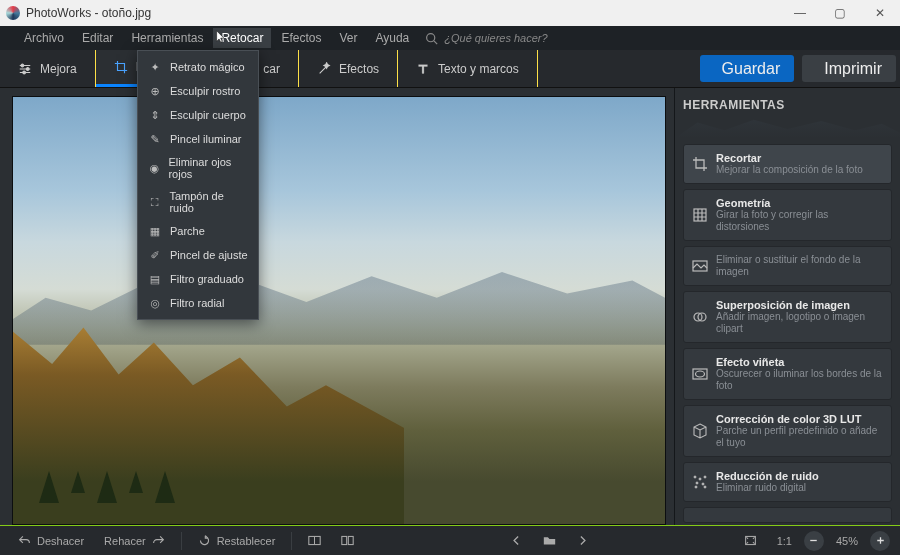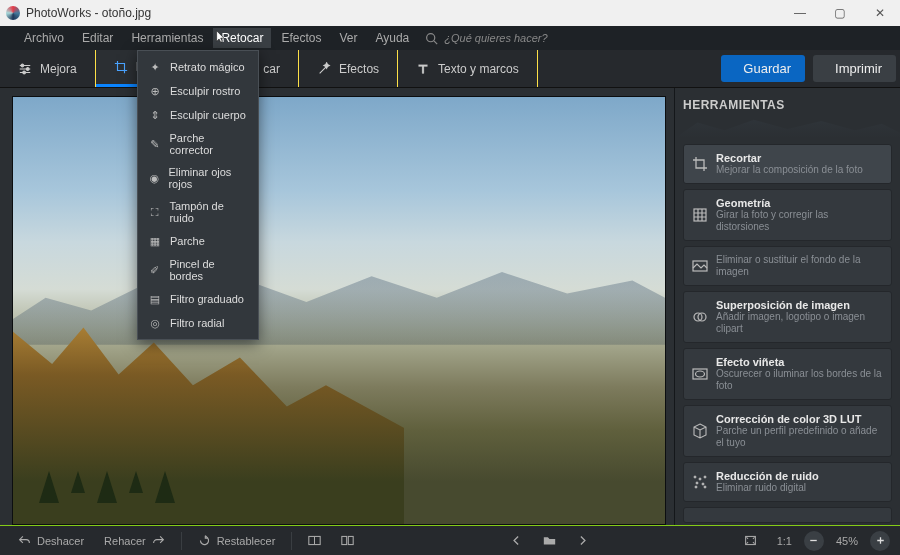--- a/index.html
+++ b/index.html
@@ -12,21 +12,21 @@
 .menubar .mitem{padding:3px 8px;cursor:default;}
 .menubar .mitem.active{background:#3a3f44;color:#fff;}
 .menubar .search{margin-left:6px;display:flex;align-items:center;gap:6px;color:#888;}
 .menubar svg{width:13px;height:13px;}
 .cursor-icon{display:inline-block;width:12px;height:12px;fill:#fff;}
 .toolbar{height:38px;background:#26292d;display:flex;align-items:stretch;border-bottom:1px solid #111;}
 .toolbar .tab{display:flex;align-items:center;gap:8px;padding:0 18px;color:#ccc;font-size:12px;border-right:1px solid #fde047;cursor:default;}
 .toolbar .tab.active{border-bottom:3px solid #0a84ff;background:#2b2f33;}
 .toolbar .tab svg{width:14px;height:14px;}
 .toolbar .spacer{flex:1}
-.toolbar .action{display:flex;align-items:center;gap:8px;padding:0 14px;margin:5px 4px;border-radius:3px;color:#eee;font-size:13px;}
+.toolbar .action{display:flex;align-items:center;gap:8px;padding:0 14px;margin:5px 4px;border-radius:3px;color:#eee;font-size:16px;}
 .toolbar .save{background:#0a66c2;}
 .toolbar .print{background:#3a3f44;}
 .main{display:flex;height:calc(555px - 26px - 24px - 38px - 30px);}
 .canvaswrap{flex:1;padding:8px 8px 0 12px;display:flex;flex-direction:column;}
 .canvas{flex:1;background:linear-gradient(180deg,#7ea8c9 0%,#a7c6db 22%,#c8d8de 34%,#d5dcd5 45%,#afb39a 55%,#7d7b5d 68%,#60603d 78%,#474a2f 90%);position:relative;border:1px solid #0c0e10;}
 .mtn1{position:absolute;left:0;right:0;top:38%;height:20%;background:linear-gradient(180deg,rgba(120,140,155,.6),rgba(60,75,85,.3));clip-path:polygon(0 70%,5% 45%,12% 60%,20% 30%,28% 55%,36% 25%,45% 50%,55% 20%,65% 45%,75% 15%,85% 40%,95% 25%,100% 45%,100% 100%,0 100%);}
 .forest{position:absolute;left:0;right:40%;bottom:0;height:50%;background:linear-gradient(180deg,#b88a3a 0%,#7a5a24 30%,#3a3e1e 80%);clip-path:polygon(0 10%,10% 25%,18% 8%,27% 30%,36% 15%,46% 35%,58% 22%,70% 45%,80% 35%,100% 55%,100% 100%,0 100%);}
 .trees{position:absolute;left:4%;bottom:5%;display:flex;gap:12px;}
 .tree{width:0;height:0;border-left:10px solid transparent;border-right:10px solid transparent;border-bottom:32px solid #1e2b14;}
 .tree.small{border-bottom-width:22px;border-left-width:7px;border-right-width:7px;}
@@ -296,37 +296,37 @@
   <div class="ditem">
       <span class="dicon">⊕</span>
       <span>Esculpir rostro</span>
     </div>
   <div class="ditem">
       <span class="dicon">⇕</span>
       <span>Esculpir cuerpo</span>
     </div>
   <div class="ditem">
       <span class="dicon">✎</span>
-      <span>Parche corrector</span>
+      <span>Pincel iluminar</span>
     </div>
   <div class="ditem">
       <span class="dicon">◉</span>
       <span>Eliminar ojos rojos</span>
     </div>
   <div class="ditem">
       <span class="dicon">⛶</span>
       <span>Tampón de ruido</span>
     </div>
   <div class="ditem">
       <span class="dicon">▦</span>
       <span>Parche</span>
     </div>
   <div class="ditem">
       <span class="dicon">✐</span>
-      <span>Pincel de bordes</span>
+      <span>Pincel de ajuste</span>
     </div>
   <div class="ditem">
       <span class="dicon">▤</span>
       <span>Filtro graduado</span>
     </div>
   <div class="ditem">
       <span class="dicon">◎</span>
       <span>Filtro radial</span>
     </div>
 </div>

